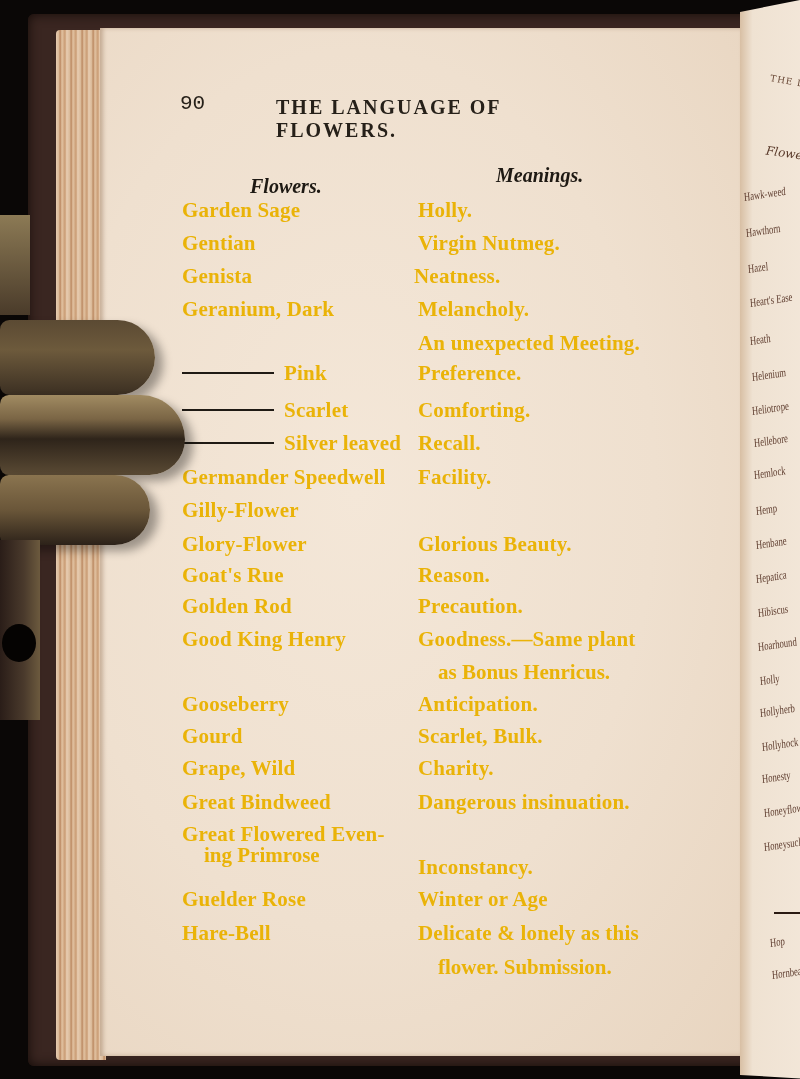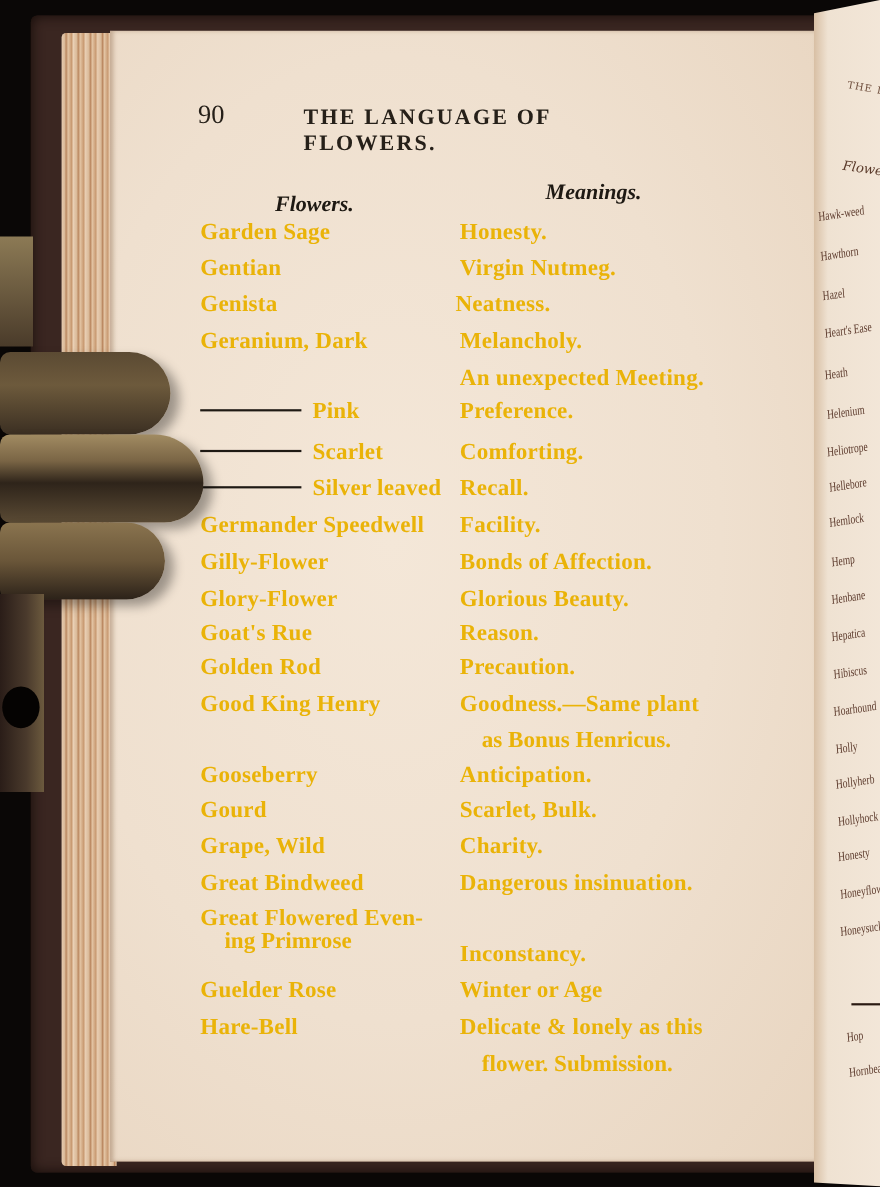--- a/index.html
+++ b/index.html
@@ -59,21 +59,21 @@
       background: linear-gradient(90deg, #2a1d18, #4a3a2c 60%, #6c5a3e);
     }
     .clasp-hole { position: absolute; left: 2px; top: 624px; width: 34px; height: 38px; border-radius: 50%; background: #050302; }
     .clasp-top { position: absolute; left: 0; top: 215px; width: 30px; height: 100px;
       background: linear-gradient(180deg, #8c7a55, #4a3b2a); }
 
     .running-head {
       position: absolute; top: 92px; left: 180px; width: 400px; height: 24px;
       color: #262019;
     }
-    .page-num { position: absolute; left: 0; top: 0; font-size: 24px; font-family: Liberation Serif, serif; }
+    .page-num { position: absolute; left: 0; top: 0; font-size: 21px; font-family: Liberation Mono, monospace; }
     .title { position: absolute; left: 96px; top: 4px; font-size: 20px; letter-spacing: 2px; font-family: "Liberation Serif", serif; font-weight: bold; }
 
     .col-heads { position: absolute; top: 164px; left: 250px; width: 360px; height: 28px; }
     .col-heads span { position: absolute; font-style: italic; font-weight: bold; font-size: 20px; color: #1e1913; font-family: "Liberation Serif", serif; }
     .col-heads .h-flowers { left: 0; top: 11px; }
     .col-heads .h-meanings { left: 246px; top: 0; }
 
     .row {
       position: absolute; left: 182px; height: 28px; width: 500px;
       font-family: "Liberation Serif", serif; font-size: 21px; color: #eab308;
@@ -124,21 +124,21 @@
   <span class="title">THE LANGUAGE OF FLOWERS.</span>
 </div>
 
 <div class="col-heads">
   <span class="h-flowers">Flowers.</span>
   <span class="h-meanings">Meanings.</span>
 </div>
 
 <div class="row" style="top:198px">
   <span class="flower">Garden Sage</span>
-  <span class="meaning">Honesty.</span>
+  <span class="meaning">Holly.</span>
 </div>
 <div class="row" style="top:231px">
   <span class="flower">Gentian</span>
   <span class="meaning">Virgin Nutmeg.</span>
 </div>
 <div class="row" style="top:264px">
   <span class="flower">Genista</span>
   <span class="meaning" style="left:232px">Neatness.</span>
 </div>
 <div class="row" style="top:297px">
@@ -159,21 +159,20 @@
 <div class="row" style="top:431px">
   <span class="flower"><span class="dash"></span><span>Silver leaved</span></span>
   <span class="meaning">Recall.</span>
 </div>
 <div class="row" style="top:465px">
   <span class="flower">Germander Speedwell</span>
   <span class="meaning">Facility.</span>
 </div>
 <div class="row" style="top:498px">
   <span class="flower">Gilly-Flower</span>
-  <span class="meaning">Bonds of Affection.</span>
 </div>
 <div class="row" style="top:532px">
   <span class="flower">Glory-Flower</span>
   <span class="meaning">Glorious Beauty.</span>
 </div>
 <div class="row" style="top:563px">
   <span class="flower">Goat's Rue</span>
   <span class="meaning">Reason.</span>
 </div>
 <div class="row" style="top:594px">

